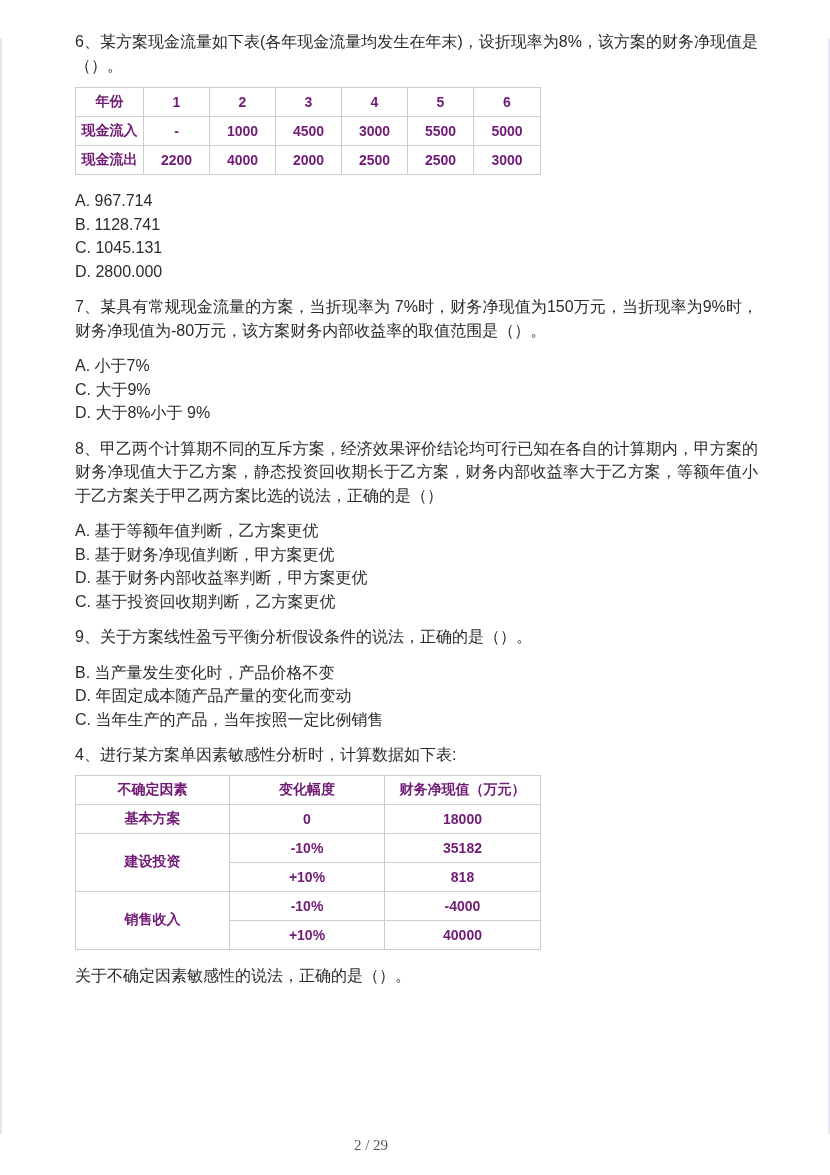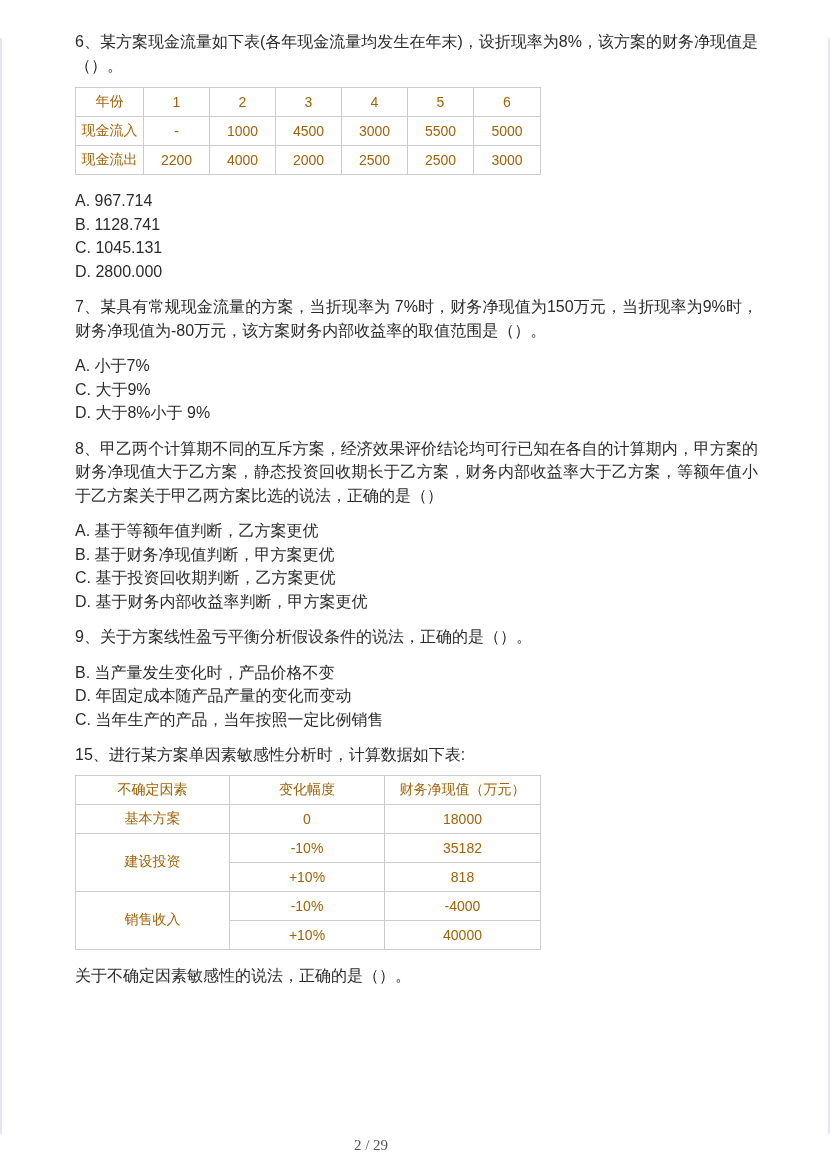--- a/index.html
+++ b/index.html
@@ -49,22 +49,22 @@
     width: 465px;
     margin: 10px 0 0 0;
   }
   table.data-table td, table.data-table th {
     border: 1px solid #cccccc;
     height: 28px;
     padding: 0 4px;
     text-align: center;
     vertical-align: middle;
     font-size: 14px;
-    font-weight: normal;
-    color: #a16207;
+    font-weight: bold;
+    color: #701a75;
     overflow: hidden;
     white-space: nowrap;
   }
   .stem.post-table { margin-top: 14px; }
   .footer {
     position: absolute;
     left: 0; top: 1137px;
     width: 742px;
     text-align: center;
     font-family: "Liberation Serif", "DejaVu Serif", serif;
@@ -138,36 +138,36 @@
         <div class="option">C. 大于9%</div>
         <div class="option">D. 大于8%小于 9%</div>
       </div>
     </div>
 
     <div>
       <div class="stem">8、甲乙两个计算期不同的互斥方案，经济效果评价结论均可行已知在各自的计算期内，甲方案的财务净现值大于乙方案，静态投资回收期长于乙方案，财务内部收益率大于乙方案，等额年值小于乙方案关于甲乙两方案比选的说法，正确的是（）</div>
       <div class="options">
         <div class="option">A. 基于等额年值判断，乙方案更优</div>
         <div class="option">B. 基于财务净现值判断，甲方案更优</div>
+        <div class="option">D. 基于财务内部收益率判断，甲方案更优</div>
         <div class="option">C. 基于投资回收期判断，乙方案更优</div>
-        <div class="option">D. 基于财务内部收益率判断，甲方案更优</div>
       </div>
     </div>
 
     <div>
       <div class="stem">9、关于方案线性盈亏平衡分析假设条件的说法，正确的是（）。</div>
       <div class="options">
         <div class="option">B. 当产量发生变化时，产品价格不变</div>
         <div class="option">D. 年固定成本随产品产量的变化而变动</div>
         <div class="option">C. 当年生产的产品，当年按照一定比例销售</div>
       </div>
     </div>
 
     <div>
-      <div class="stem">15、进行某方案单因素敏感性分析时，计算数据如下表:</div>
+      <div class="stem">4、进行某方案单因素敏感性分析时，计算数据如下表:</div>
       <table class="data-table" style="margin-top:8px">
         <colgroup>
             <col style="width:154px">
             <col style="width:155px">
             <col style="width:156px">
           </colgroup>
         <tbody>
           <tr>
             <th>不确定因素</th>
             <th>变化幅度</th>

